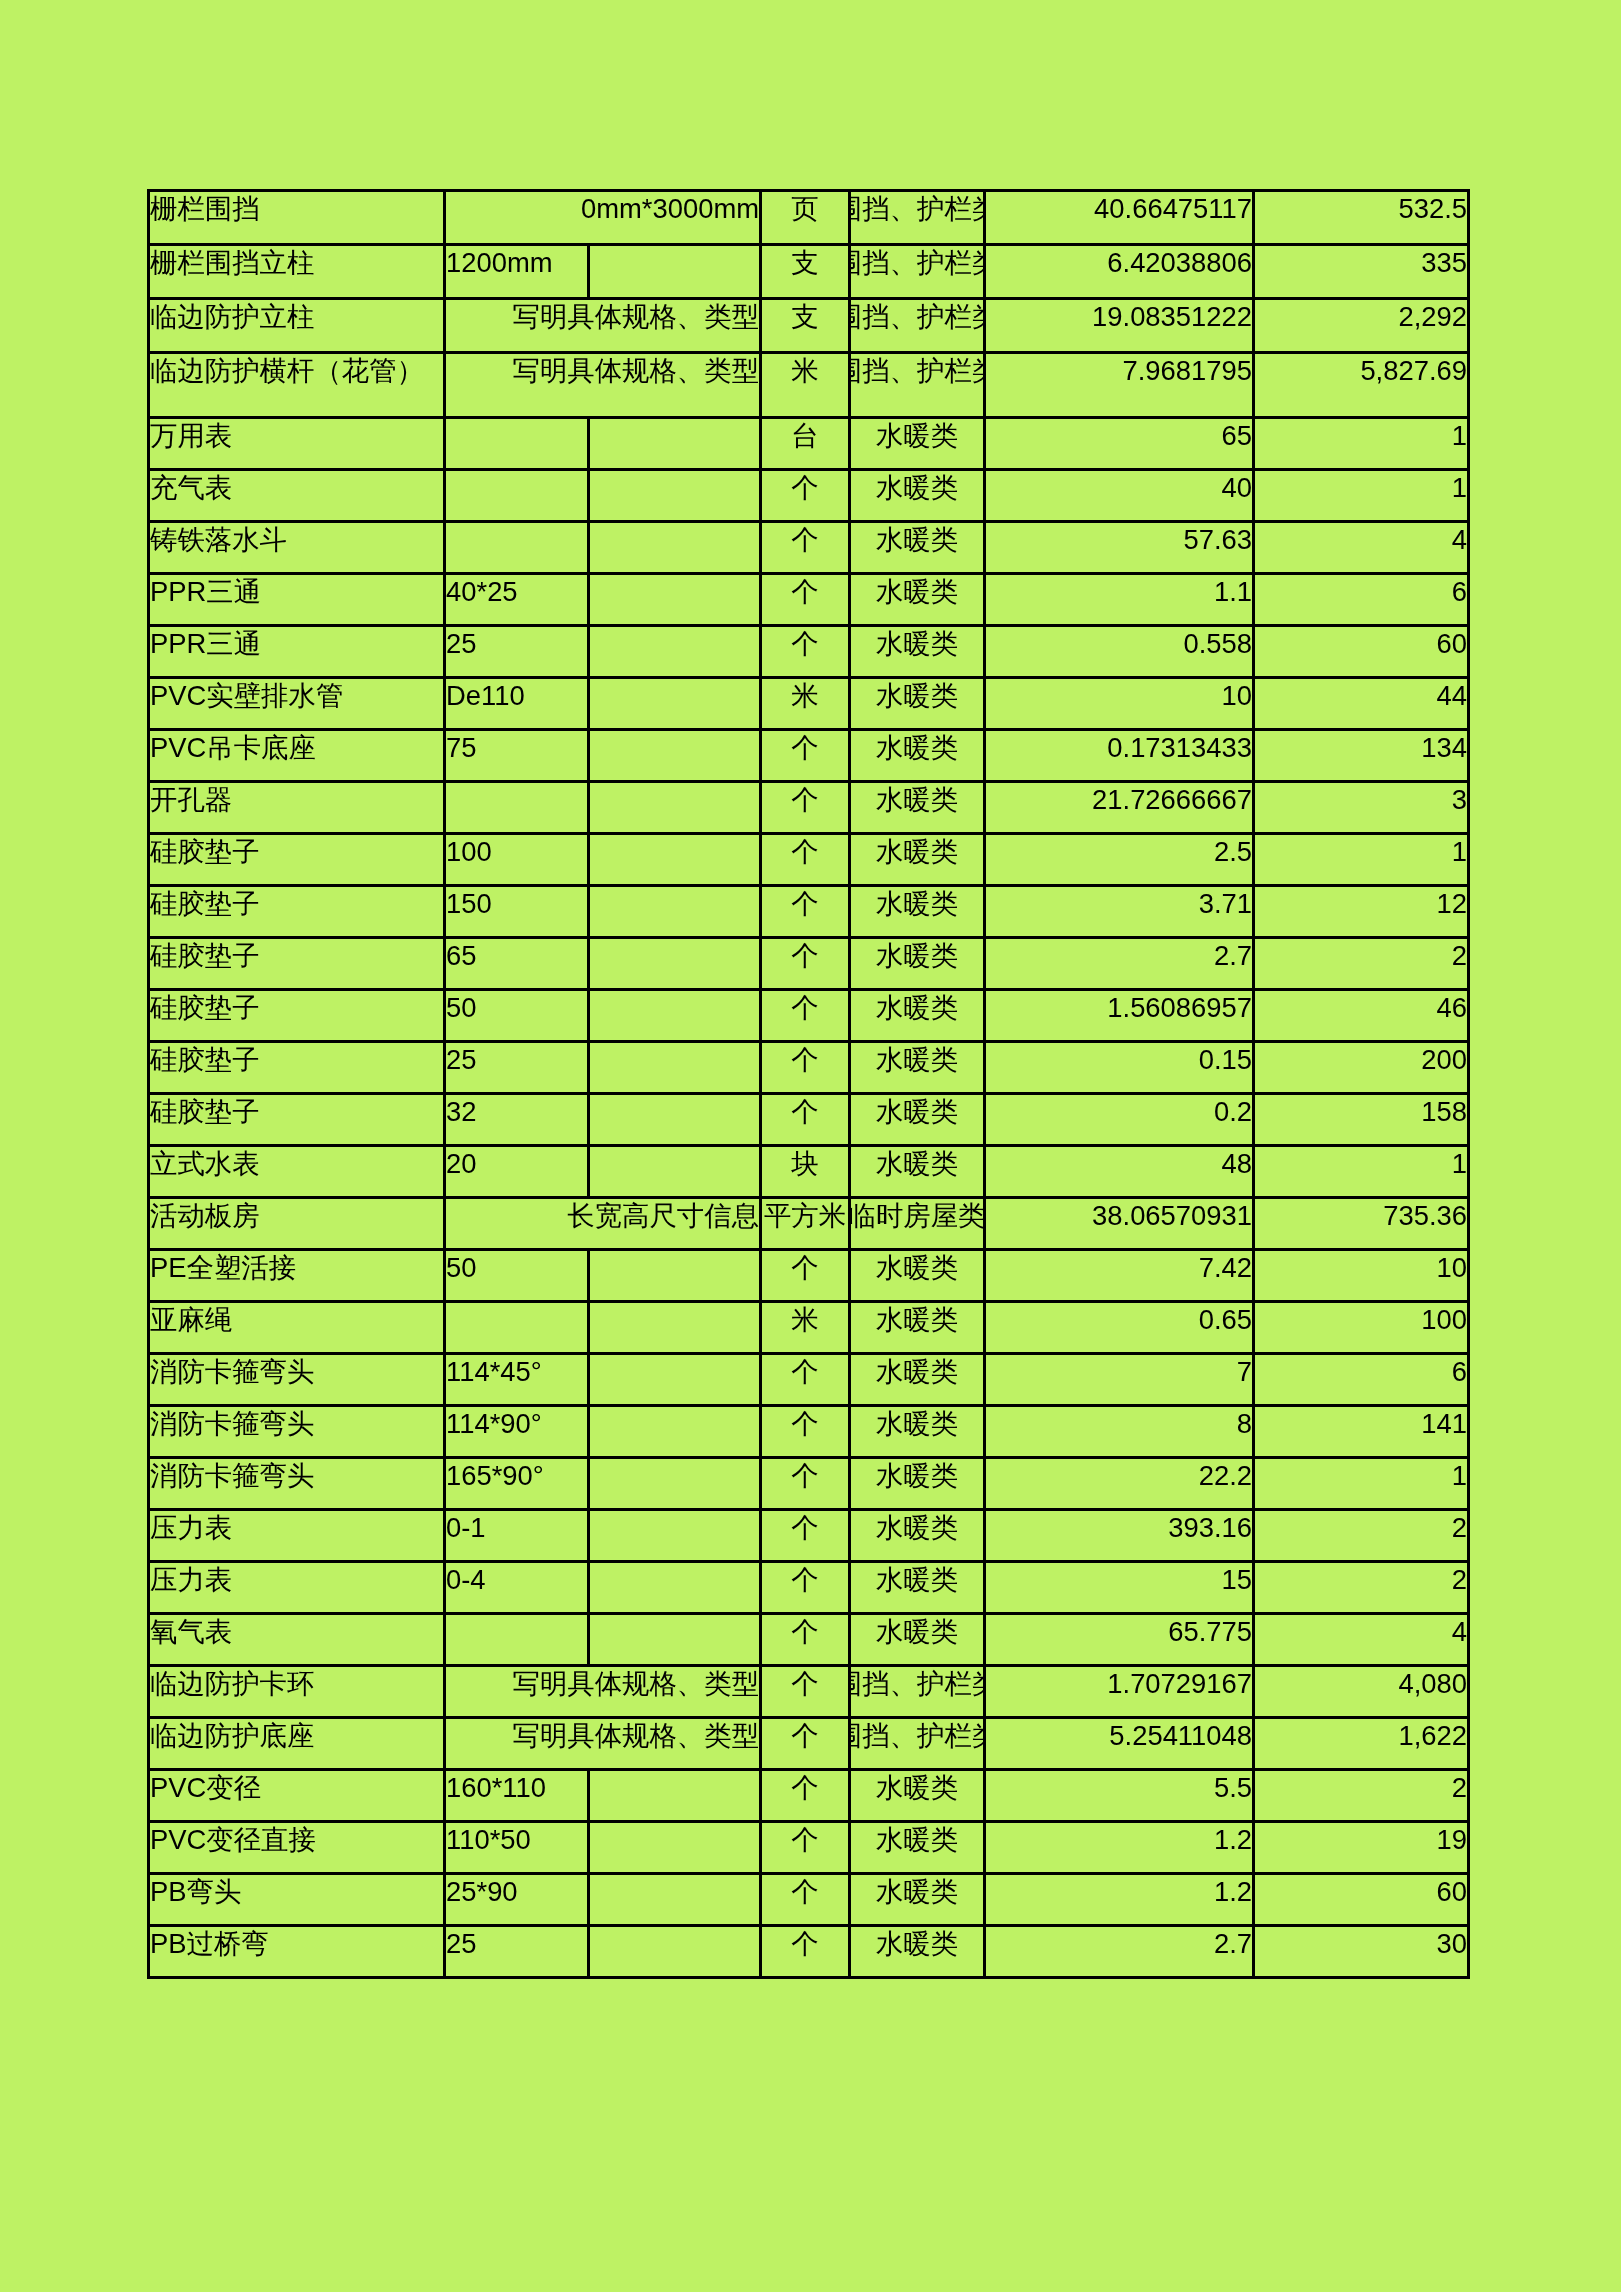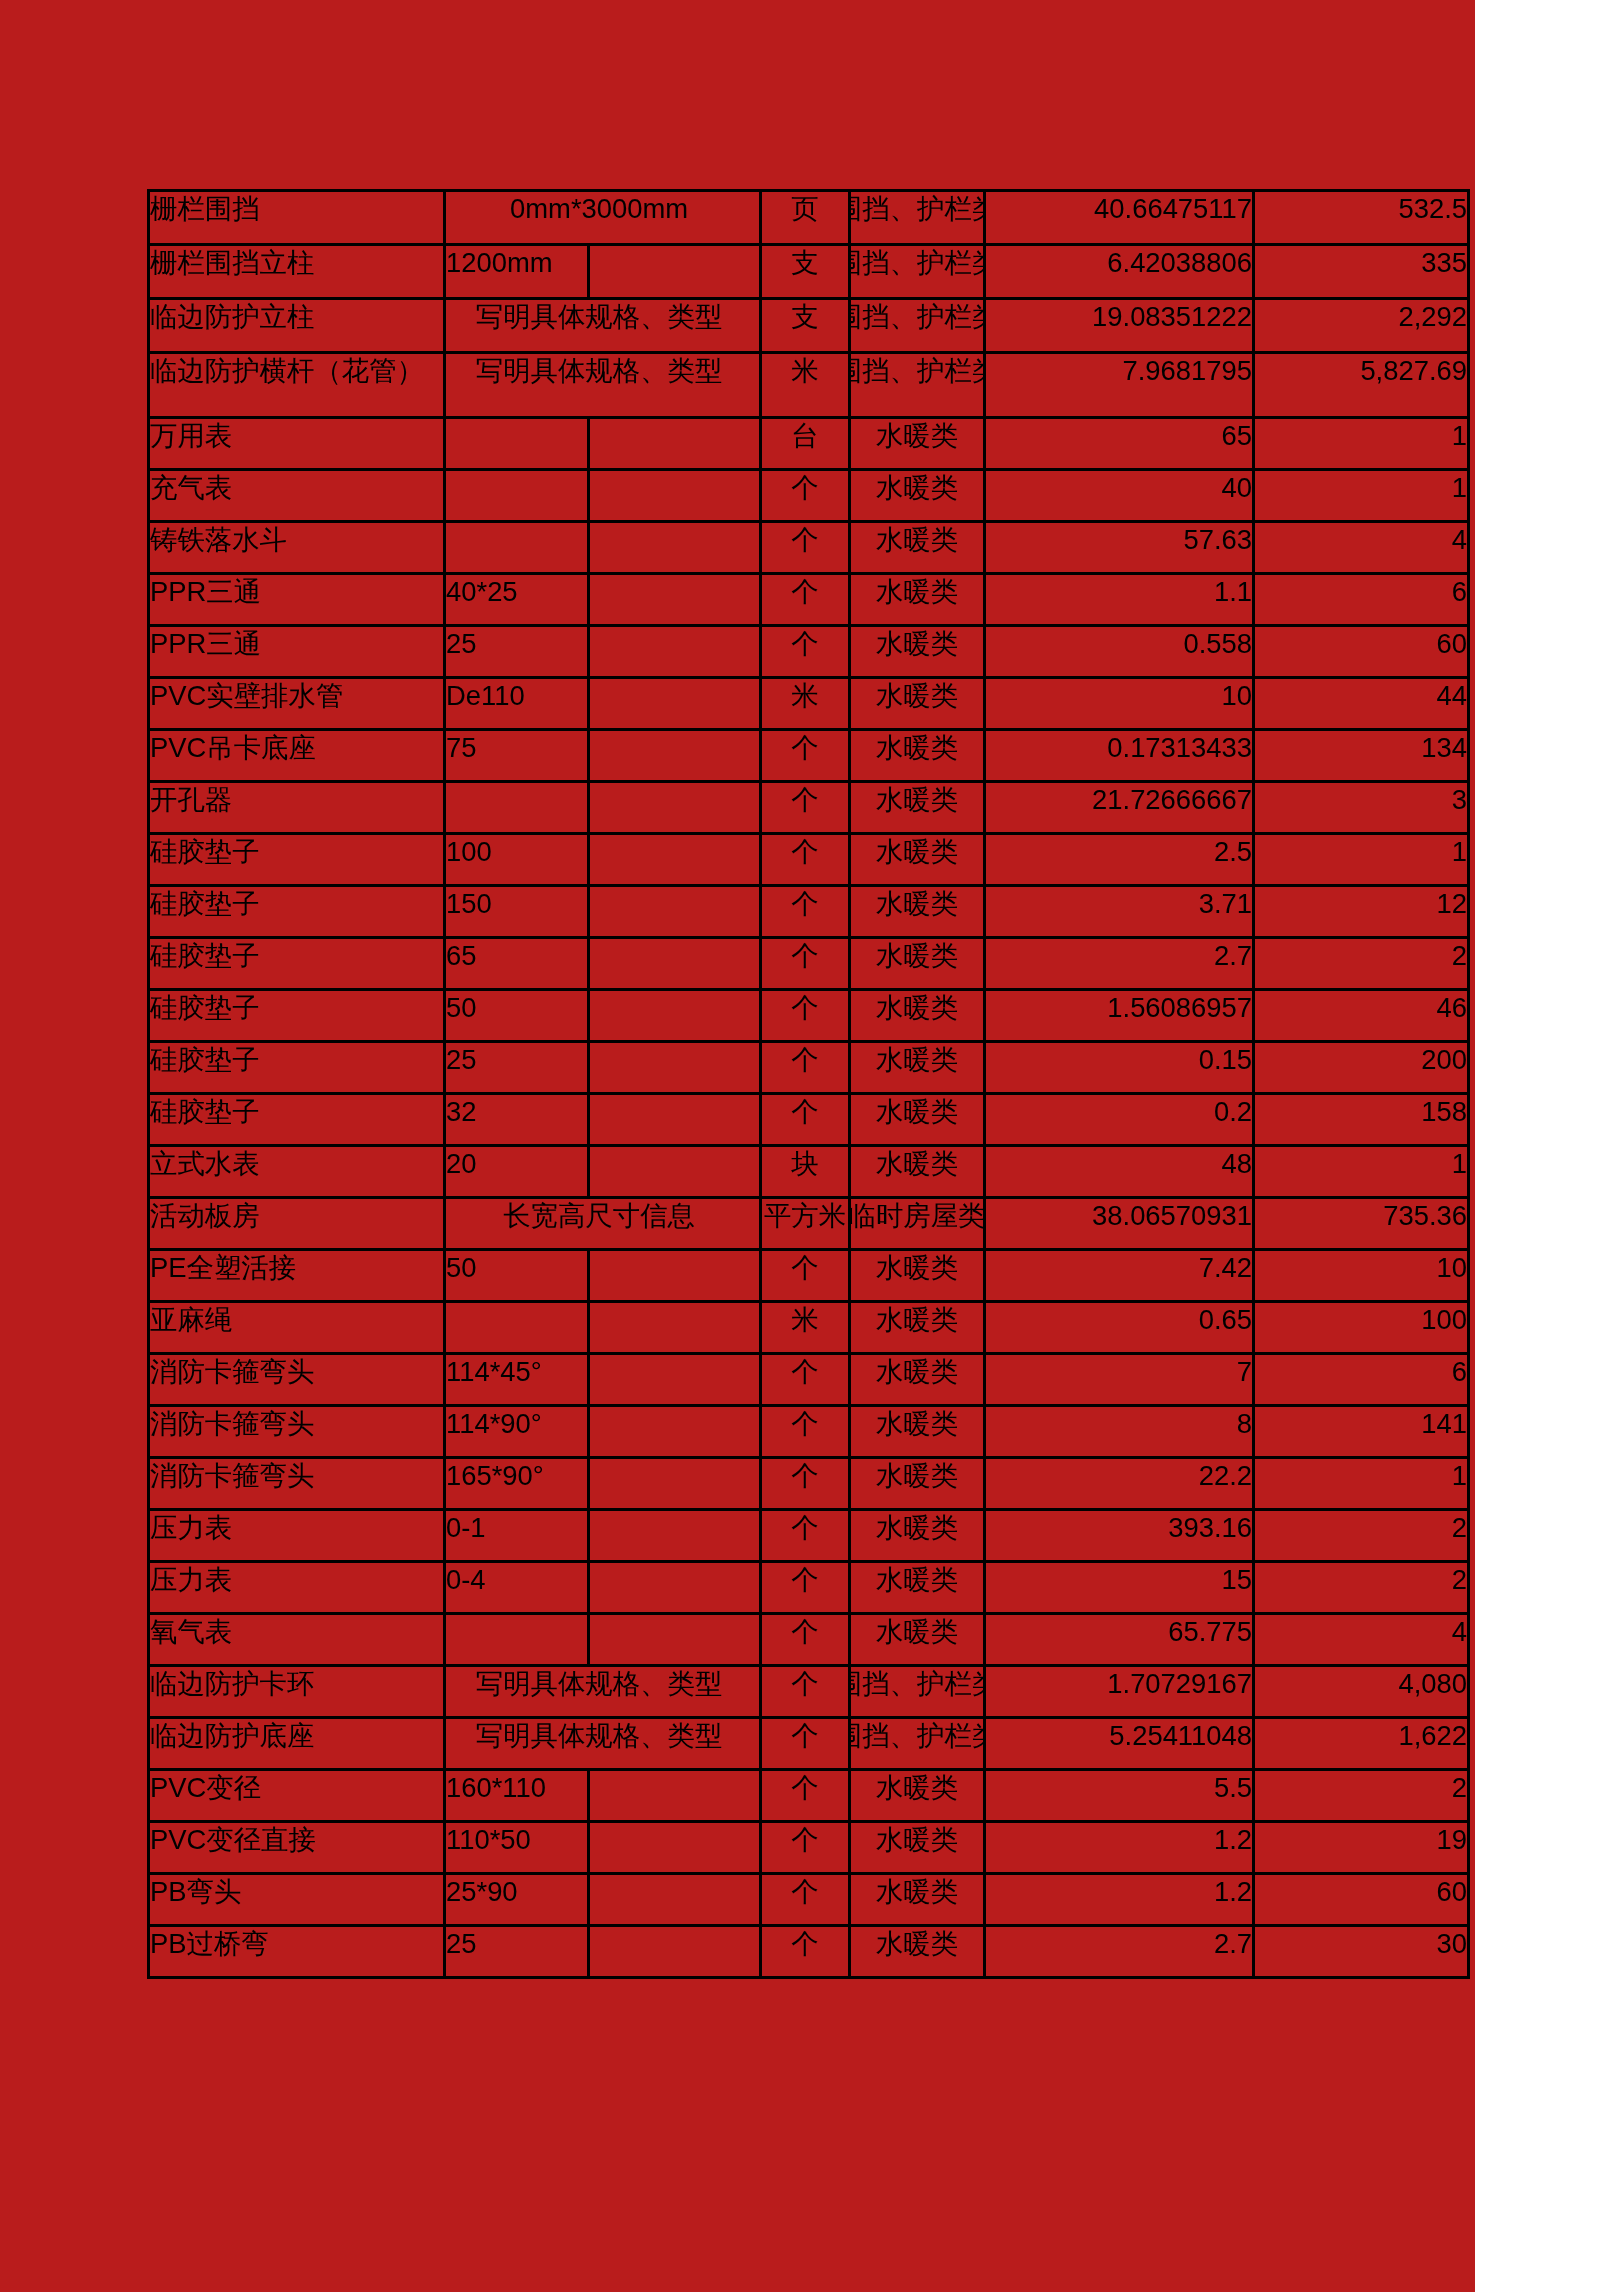--- a/index.html
+++ b/index.html
@@ -2,23 +2,23 @@
 <html><head>
 <meta charset="utf-8">
 <style>
   html, body {
     margin: 0;
     padding: 0;
     background: #ffffff;
   }
   .page {
     position: relative;
-    width: 1475px;
+    width: 1621px;
     height: 2293px;
-    background: #b91c1c;
+    background: #bef264;
     overflow: hidden;
   }
   table.materials {
     position: absolute;
     left: 147px;
     top: 189px;
     width: 1319px;
     border-collapse: collapse;
     table-layout: fixed;
     font-family: "Liberation Sans", "DejaVu Sans", sans-serif;
@@ -52,21 +52,21 @@
     overflow: hidden;
     width: 100%;
   }
   .clipwrap span { white-space: nowrap; }
 
   
   td.spec-over { text-align: left; padding-top: 2px; }
   .specwrap {
     overflow: hidden;
     width: 100%;
-    text-align: center;
+    text-align: right;
     text-decoration: underline;
   }
   .specwrap span {
     display: inline-block;
     white-space: nowrap;
     margin-left: -6.9px;
   }
 </style>
 </head>
 <body>

